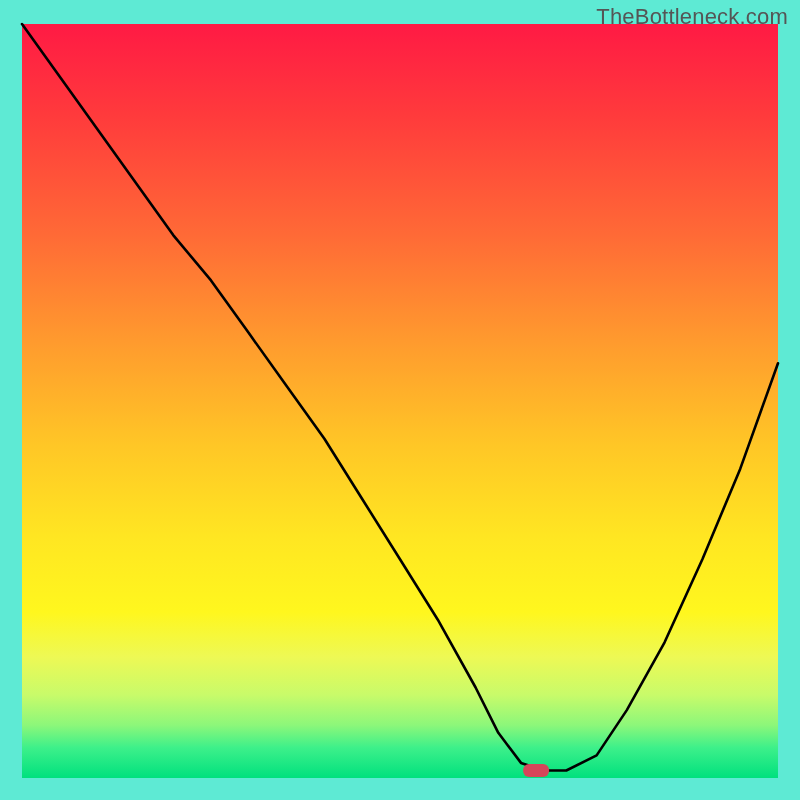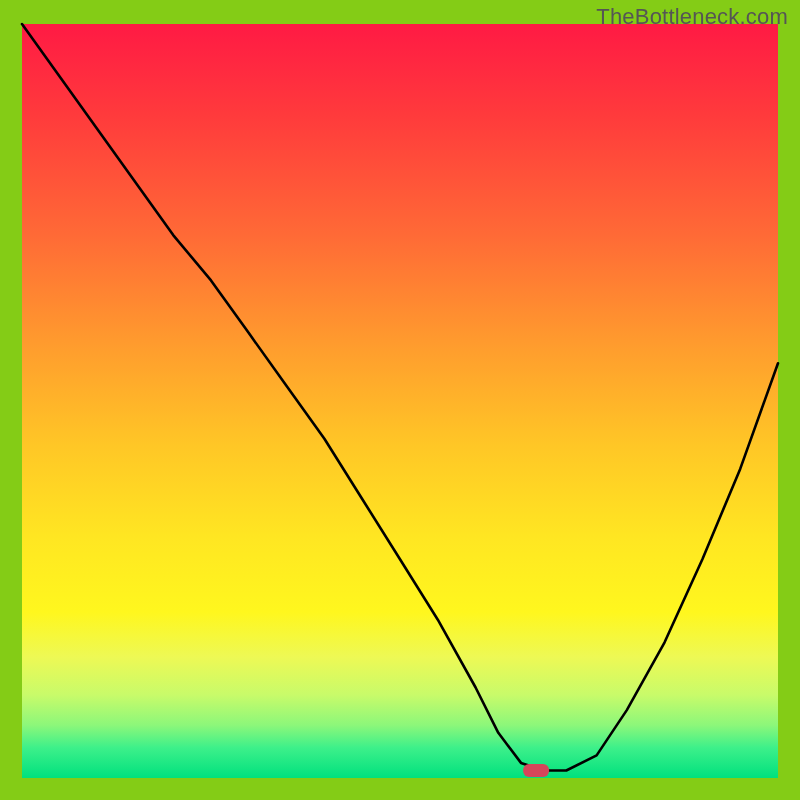--- a/index.html
+++ b/index.html
@@ -8,21 +8,21 @@
     width: 800px;
     height: 800px;
     background: #000;
     overflow: hidden;
     font-family: Arial, Helvetica, sans-serif;
   }
   .frame {
     position: relative;
     width: 800px;
     height: 800px;
-    background: #84cc16;
+    background: #5eead4;
   }
   .watermark {
     position: absolute;
     top: 4px;
     right: 12px;
     color: #555;
     font-size: 22px;
     font-weight: 500;
     letter-spacing: 0.2px;
     z-index: 50;

